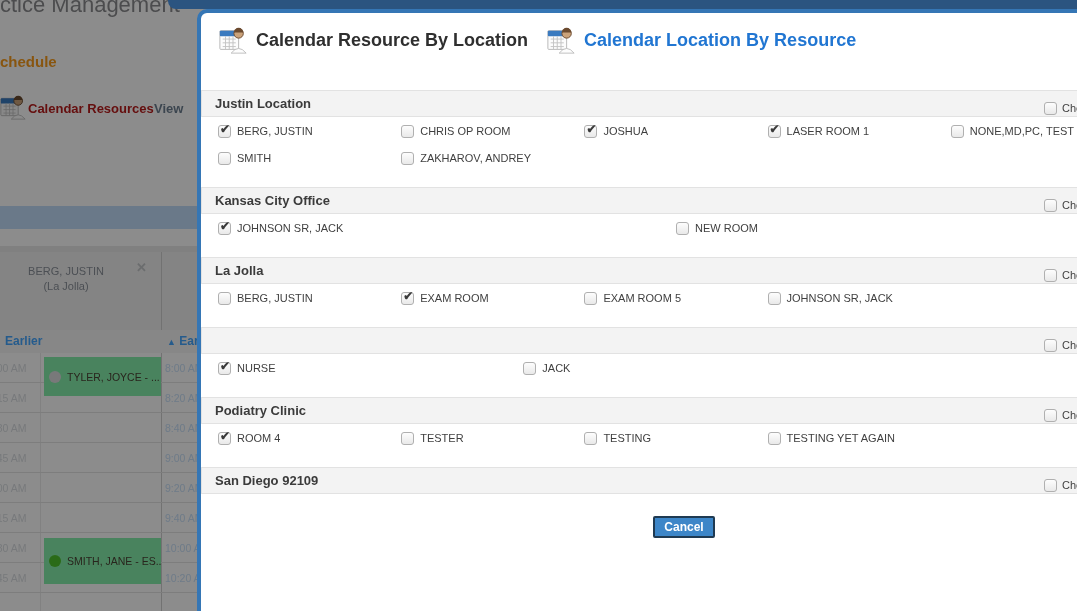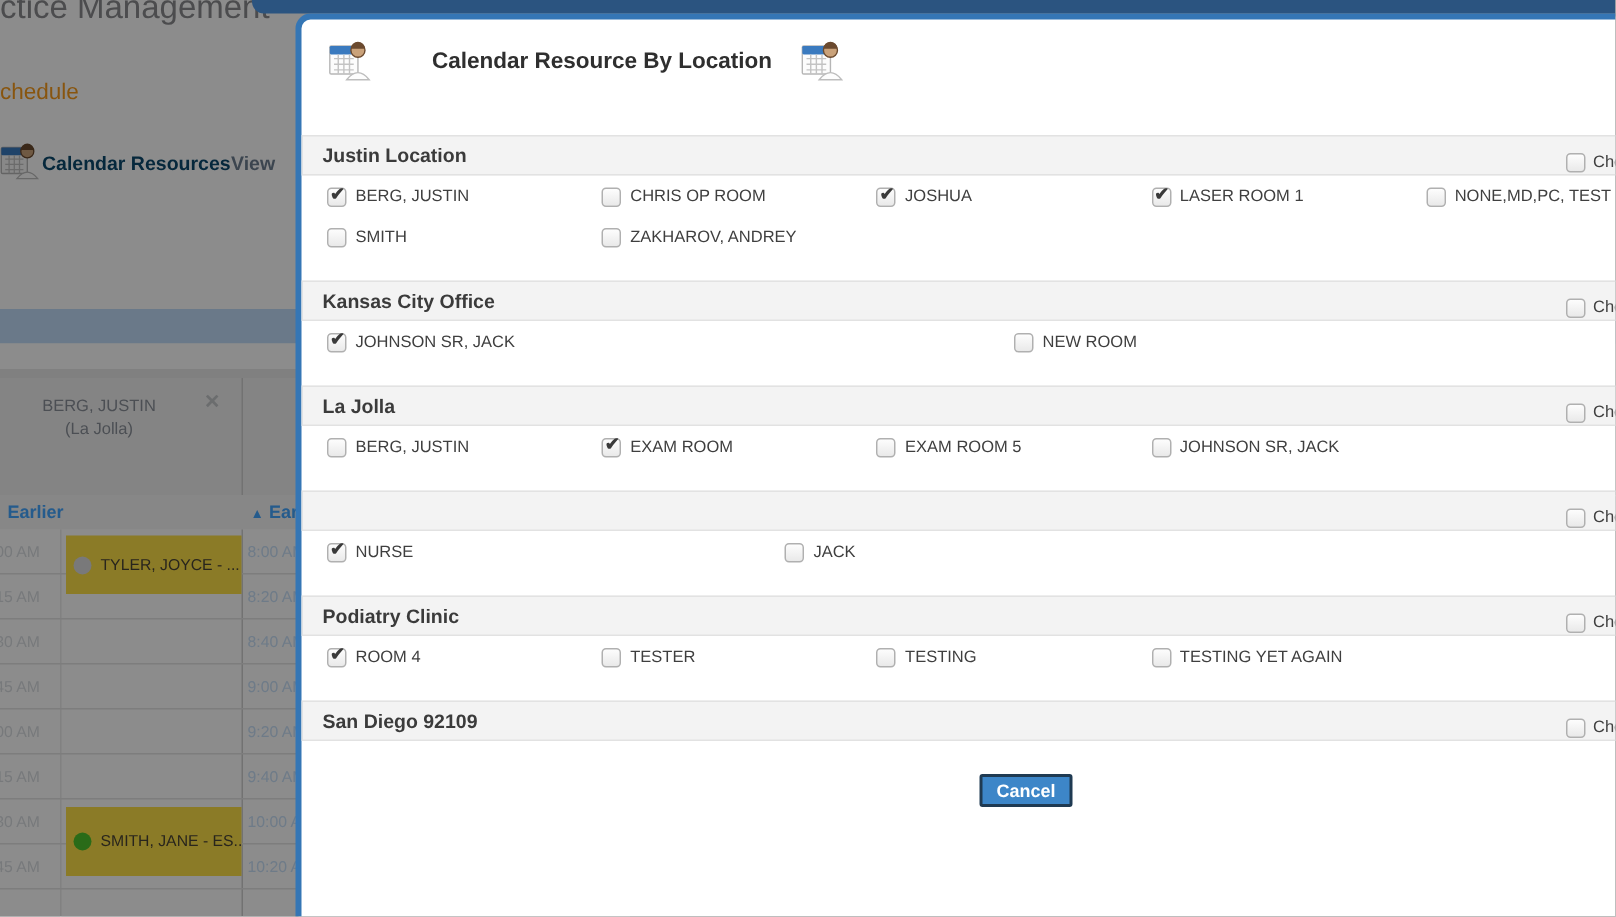--- a/index.html
+++ b/index.html
@@ -1,53 +1,53 @@
 <!DOCTYPE html>
 <html><head>
 <meta charset="utf-8">
 <style>
   html,body{margin:0;padding:0;background:#666;}
   .stage{position:relative;width:1077px;height:611px;overflow:hidden;background:#fff;
          font-family:"Liberation Sans",sans-serif;}
   
   .backdrop{position:absolute;inset:0;z-index:1;background:#fff;}
   .app-title{position:absolute;left:0;top:-8px;font-size:22px;color:#8a8b8e;white-space:nowrap;}
-  .schedule-heading{position:absolute;left:0;top:53px;font-size:15px;font-weight:normal;color:#f89c1c;white-space:nowrap;}
+  .schedule-heading{position:absolute;left:0;top:53px;font-size:15px;font-weight:bold;color:#f89c1c;white-space:nowrap;}
   .calres-icon{position:absolute;left:0;top:93px;}
-  .calres-link{position:absolute;left:28px;top:101px;font-size:13px;font-weight:bold;color:#0c4a6e;white-space:nowrap;cursor:pointer;}
+  .calres-link{position:absolute;left:28px;top:101px;font-size:13px;font-weight:bold;color:#b91c1c;white-space:nowrap;cursor:pointer;}
   .view-label{position:absolute;left:154px;top:101px;font-size:13px;font-weight:bold;color:#6d7f91;white-space:nowrap;cursor:pointer;}
   .toolbar-band{position:absolute;left:0;top:206px;width:100%;height:23px;background:#c2ddfa;}
   .white-row{position:absolute;left:0;top:229px;width:100%;height:17px;background:#fff;}
   .sub-strip{position:absolute;left:0;top:246px;width:100%;height:6px;background:#e9e9e9;}
   .colheaders{position:absolute;left:0;top:252px;width:100%;height:78px;background:#f1f1f1;border-bottom:1px solid #dcdcdc;}
   .colheader-text{position:absolute;left:0;top:12px;width:132px;text-align:center;font-size:11px;color:#8a9099;line-height:15px;}
   .close-x{position:absolute;left:136px;top:8px;font-size:13px;font-weight:bold;color:#c4c6c9;cursor:pointer;}
   .col-divider{position:absolute;top:0;bottom:0;width:1px;background:#cfcfcf;}
   .earlier-row{position:absolute;left:0;top:330px;width:100%;height:23px;background:#f6f6f6;}
   .earlier-link{position:absolute;top:4px;font-size:12px;font-weight:bold;color:#44a6ff;cursor:pointer;white-space:nowrap;}
   .earlier-link .tri{font-size:9px;}
   .grid{position:absolute;left:0;top:353px;width:420px;height:258px;background:#fff;}
   .grid-row{position:absolute;left:0;width:100%;height:30px;border-bottom:1px solid #e4e4e4;box-sizing:border-box;}
   .t1{position:absolute;left:-12px;top:9px;font-size:10.5px;color:#d9dde1;white-space:nowrap;}
   .t2{position:absolute;left:165px;top:9px;font-size:10.5px;color:#c9e0f8;white-space:nowrap;}
   .vline1{position:absolute;left:40px;top:0;bottom:0;width:1px;background:#ececec;}
   .vline2{position:absolute;left:161px;top:0;bottom:0;width:1px;background:#cfcfcf;}
-  .appt{position:absolute;left:44px;width:117px;background:#fde047;display:flex;align-items:center;overflow:hidden;}
+  .appt{position:absolute;left:44px;width:117px;background:#86efac;display:flex;align-items:center;overflow:hidden;}
   .appt .dot{width:12px;height:12px;border-radius:50%;margin:0 6px 0 5px;flex:none;}
   .appt .atxt{font-size:10.5px;color:#4a4435;white-space:nowrap;}
   
   .dim{position:absolute;inset:0;z-index:2;background:rgba(0,0,0,0.45);}
   .top-band{position:absolute;z-index:3;left:168px;top:0;right:0;height:9px;background:#2b5480;border-radius:0 0 0 8px;}
   
   .modal{position:absolute;z-index:4;left:197px;top:9px;width:940px;height:620px;background:#fff;
          border:4px solid #3576b5;border-radius:10px 0 0 0;box-sizing:border-box;overflow:hidden;}
   .tabs{display:flex;align-items:center;gap:18px;height:34px;margin:10px 0 0 17px;}
   .tab{display:flex;align-items:center;cursor:pointer;}
   .tab-icon{width:30px;height:30px;flex:none;margin-right:8px;}
-  .tab-label{font-size:15px;font-weight:bold;color:#2f2f2f;white-space:nowrap;margin-left:32px;}
+  .tab-label{font-size:18px;font-weight:bold;color:#2f2f2f;white-space:nowrap;}
   .tab-label.link{color:#2176d2;}
   .sections{margin-top:33px;}
   .section{margin-bottom:22px;}
   .sec-header{position:relative;width:920px;height:27px;line-height:25px;box-sizing:border-box;
               background:#f3f3f3;border:1px solid #e2e2e2;margin-bottom:7px;
               font-size:13px;font-weight:bold;color:#3b3b3b;padding-left:13px;}
   .checkall{position:absolute;left:842px;top:5px;display:flex;align-items:center;}
   .checkall .ca-lbl{font-size:11px;font-weight:normal;color:#3f3f3f;margin-left:5px;white-space:nowrap;}
   .items-grid{margin-left:17px;display:grid;row-gap:13px;grid-auto-rows:14px;}
   .item{display:flex;align-items:center;height:14px;cursor:pointer;}
@@ -168,20 +168,21 @@
         <span class="tab-icon">
           <svg width="30" height="30" viewBox="0 0 30 32">
             <rect x="1" y="6" width="20" height="20" rx="1" fill="#fcfcfc" stroke="#b6b6b6"></rect>
             <rect x="1" y="6" width="20" height="6" rx="1" fill="#3a7abf"></rect>
             <path d="M4 15h14M4 19h14M4 23h14M7 12v14M11 12v14M15 12v14" stroke="#c3c3c3" stroke-width="1" fill="none"></path>
             <circle cx="21" cy="9" r="5" fill="#caa27a" stroke="#6b4a2f"></circle>
             <path d="M16 8a5 5 0 0 1 10 0 z" fill="#6b4a2f"></path>
             <path d="M13 30 q8 -10 16 0 z" fill="#fdfdfd" stroke="#bdbdbd"></path>
           </svg>
         </span>
+        <span class="tab-label link">Calendar Location By Resource</span>
       </div>
     </div>
 
     <div class="sections" id="sections">
         <div class="section">
           <div class="sec-header"><span>Justin Location</span><span class="checkall">
               <span class="cb"></span>
               <span class="ca-lbl">Check All</span>
             </span></div>
           <div class="items-grid" style="grid-template-columns: repeat(5, 183.2px);">

